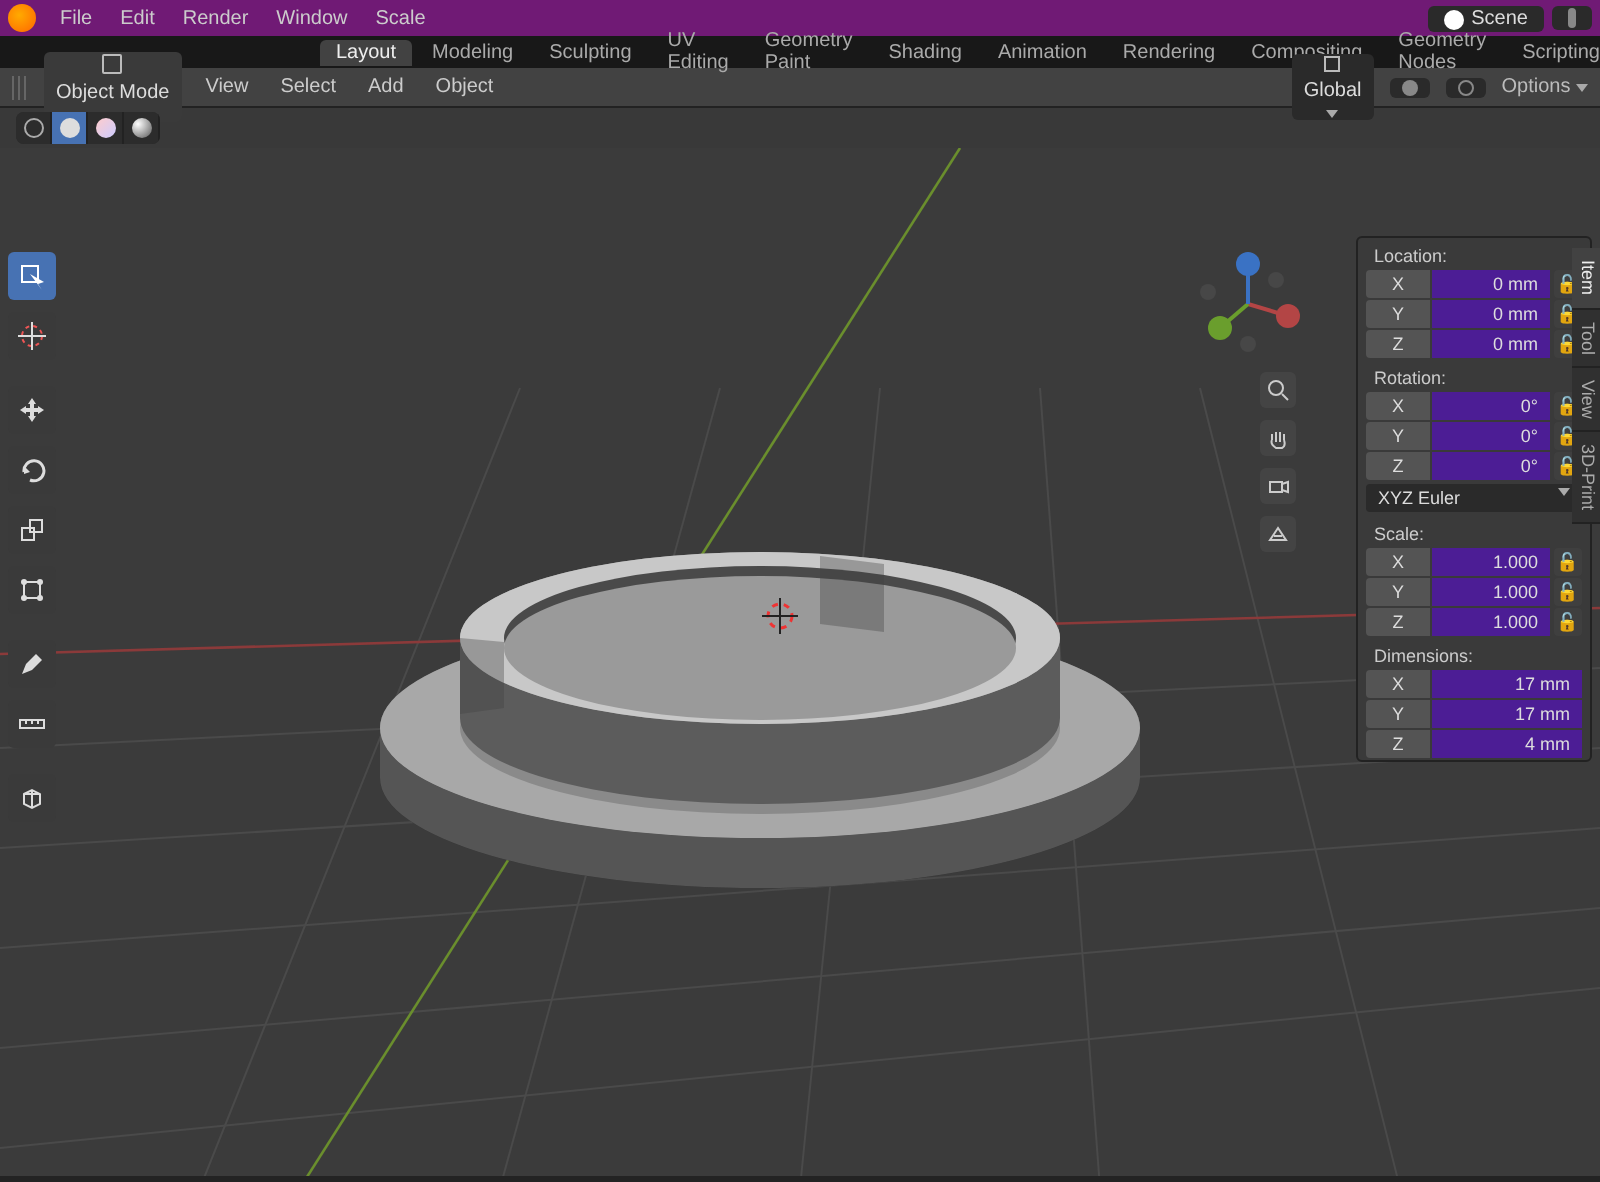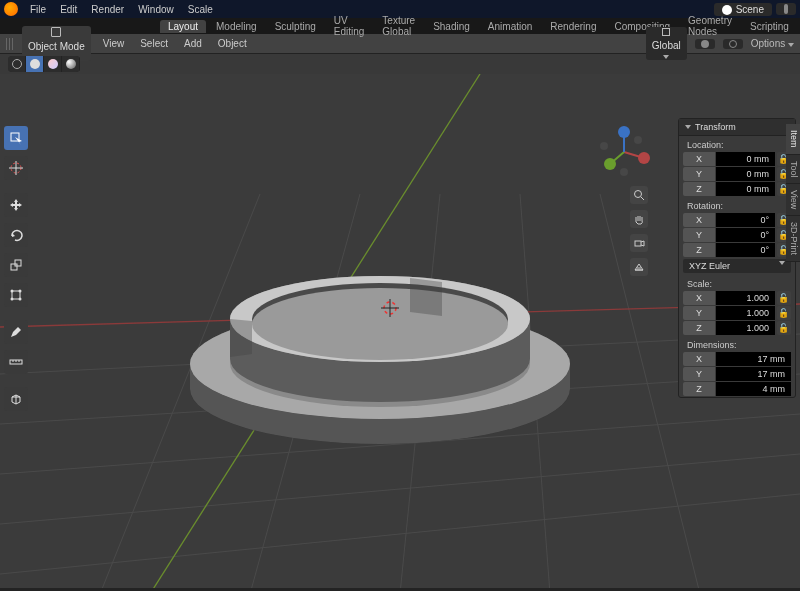--- a/index.html
+++ b/index.html
@@ -1,17 +1,17 @@
 <!DOCTYPE html>
 <html><head>
 <meta charset="utf-8">
 <style>
   * { margin: 0; padding: 0; box-sizing: border-box; font-family: sans-serif; }
   body { background: #393939; color: #ddd; font-size: 10px; width: 800px; height: 591px; overflow: hidden; position: relative; }
-  .topbar { height: 18px; background: #0f172a; display: flex; align-items: center; padding: 0 4px; gap: 2px; }
+  .topbar { height: 18px; background: #701a75; display: flex; align-items: center; padding: 0 4px; gap: 2px; }
   .topbar .menu-item { padding: 2px 6px; color: #ccc; cursor: pointer; }
   .topbar .spacer { flex: 1; }
   .topbar .right { display: flex; align-items: center; gap: 4px; }
   .topbar .logo { width: 14px; height: 14px; background: radial-gradient(circle at 40% 40%, #fa0, #f60); border-radius: 50%; margin-right: 4px; }
   .scene-chip { background: #2a2a2a; padding: 1px 8px; border-radius: 3px; display: flex; align-items: flex-end; gap: 4px; }
   .scene-chip .dot { width: 10px; height: 10px; border-radius: 50%; background: #fff; }
   .tabsbar { height: 16px; background: #181818; display: flex; align-items: center; padding: 0 160px; gap: 2px; }
   .tabsbar .tab { padding: 1px 8px; color: #aaa; cursor: pointer; border-radius: 3px 3px 0 0; }
   .tabsbar .tab.active { background: #424242; color: #eee; }
   .headerbar { height: 20px; background: #424242; display: flex; align-items: center; padding: 0 6px; gap: 8px; border-bottom: 1px solid #222; }
@@ -33,21 +33,21 @@
   .overlay-label .line1 { font-size: 10px; }
   .overlay-label .line2 { font-size: 10px; }
   .gizmo { position: absolute; right: 148px; top: 50px; width: 56px; height: 56px; }
   .vpbtns { position: absolute; right: 152px; top: 112px; display: flex; flex-direction: column; gap: 6px; }
   .vpbtn { width: 18px; height: 18px; background: #444; border-radius: 3px; display:flex; align-items:center; justify-content:center; }
   .rightpanel { position: absolute; right: 4px; top: 44px; width: 118px; background: #3a3a3a; border: 1px solid #222; border-radius: 3px; font-size: 9px; }
   .rightpanel .section-head { background: #2f2f2f; padding: 3px 6px; display:flex; align-items:center; gap:4px; border-bottom:1px solid #222; }
   .rightpanel .subhead { padding: 4px 8px 1px; color: #ccc; font-size: 9px; }
   .rightpanel .row { display: flex; align-items: center; height: 14px; margin: 1px 4px; }
   .rightpanel .row .axis { width: 32px; background: #545454; text-align: center; border-radius: 2px 0 0 2px; height: 14px; line-height: 14px; }
-  .rightpanel .row .val { flex: 1; background: #000000; text-align: right; padding-right: 6px; height: 14px; line-height: 14px; border-left: 1px solid #3a3a3a; }
+  .rightpanel .row .val { flex: 1; background: #4c1d95; text-align: right; padding-right: 6px; height: 14px; line-height: 14px; border-left: 1px solid #3a3a3a; }
   .rightpanel .row .lock { width: 14px; height: 14px; display:flex; align-items:center; justify-content:center; margin-left:2px; background:#3f3f3f; border-radius:2px; }
   .rightpanel .combo { margin: 2px 4px; background: #2a2a2a; padding: 2px 6px; border-radius: 2px; display:flex; }
   .vtabs { position: absolute; right: 0; top: 50px; width: 14px; display: flex; flex-direction: column; }
   .vtab { writing-mode: vertical-rl; padding: 6px 1px; font-size: 9px; background: #303030; color: #aaa; border-bottom: 1px solid #222; cursor:pointer; }
   .vtab.active { background: #424242; color: #eee; }
   .bottombar { position: absolute; bottom: 0; left: 0; right: 0; height: 3px; background: #232323; }
   .chev { display:inline-block; width:0;height:0;border-left:3px solid transparent;border-right:3px solid transparent;border-top:4px solid #aaa; }
   svg { display: block; }
 </style>
 </head>
@@ -70,21 +70,21 @@
       <span style="width:10px;height:10px;background:#888;border-radius:2px"></span>
     </div>
   </div>
 </div>
 
 <div class="tabsbar">
   <div class="tab active">Layout</div>
   <div class="tab">Modeling</div>
   <div class="tab">Sculpting</div>
   <div class="tab">UV Editing</div>
-  <div class="tab">Texture Global</div>
+  <div class="tab">Geometry Paint</div>
   <div class="tab">Shading</div>
   <div class="tab">Animation</div>
   <div class="tab">Rendering</div>
   <div class="tab">Compositing</div>
   <div class="tab">Geometry Nodes</div>
   <div class="tab">Scripting</div>
   <div class="tab">+</div>
 </div>
 
 <div class="headerbar">
@@ -277,24 +277,20 @@
         </svg>
       </div>
     <div class="vpbtn">
         <svg width="12" height="12">
           <path d="M2 9 L6 3 L10 9 Z M2 9 H10 M4 7 H8" fill="none" stroke="#ccc"></path>
         </svg>
       </div>
   </div>
 
   <div class="rightpanel">
-    <div class="section-head">
-      <span class="chev" style="transform:rotate(0deg)"></span>
-      <span>Transform</span>
-    </div>
     <div class="subhead">Location:</div>
     <div class="row">
         <div class="axis">X</div>
         <div class="val">0 mm</div>
         <div class="lock">🔓</div>
       </div>
     <div class="row">
         <div class="axis">Y</div>
         <div class="val">0 mm</div>
         <div class="lock">🔓</div>

